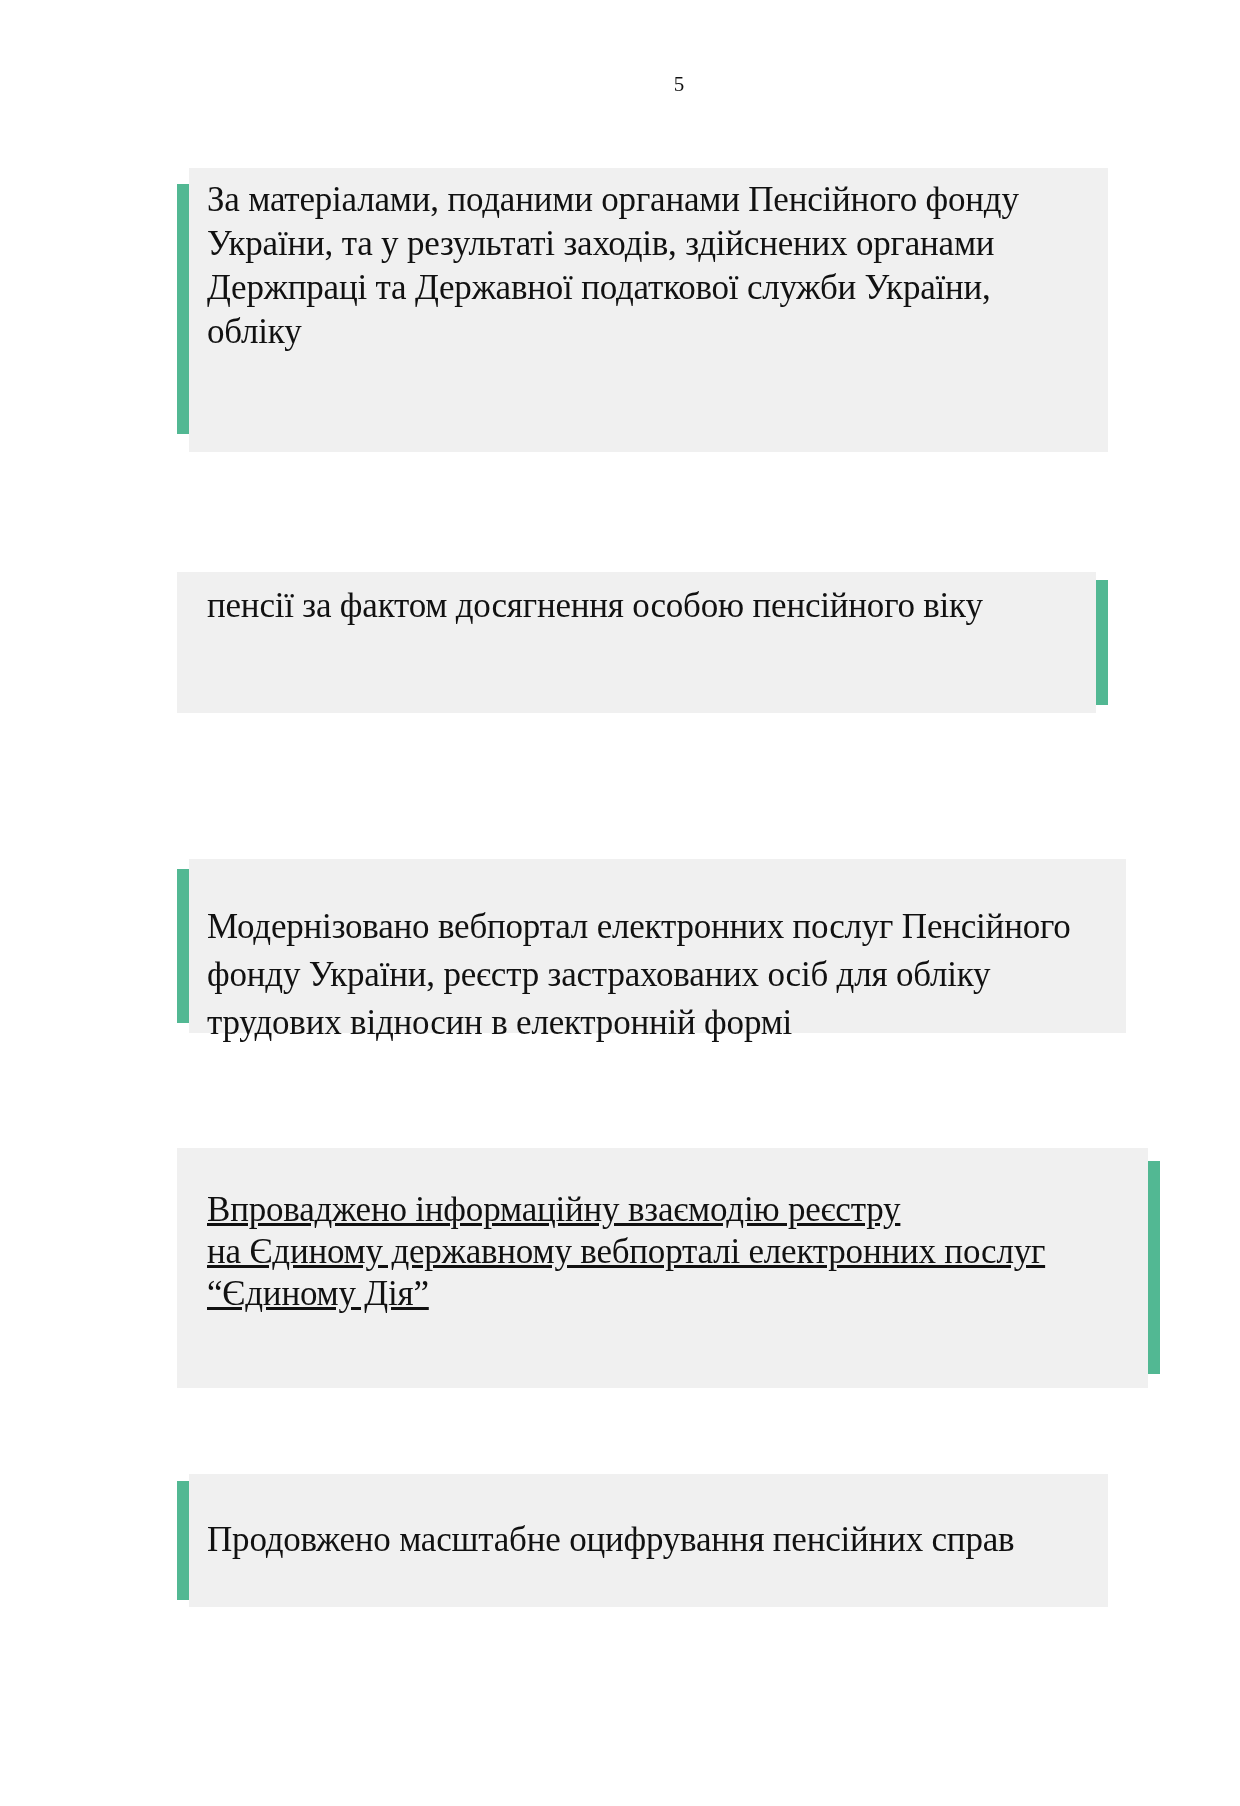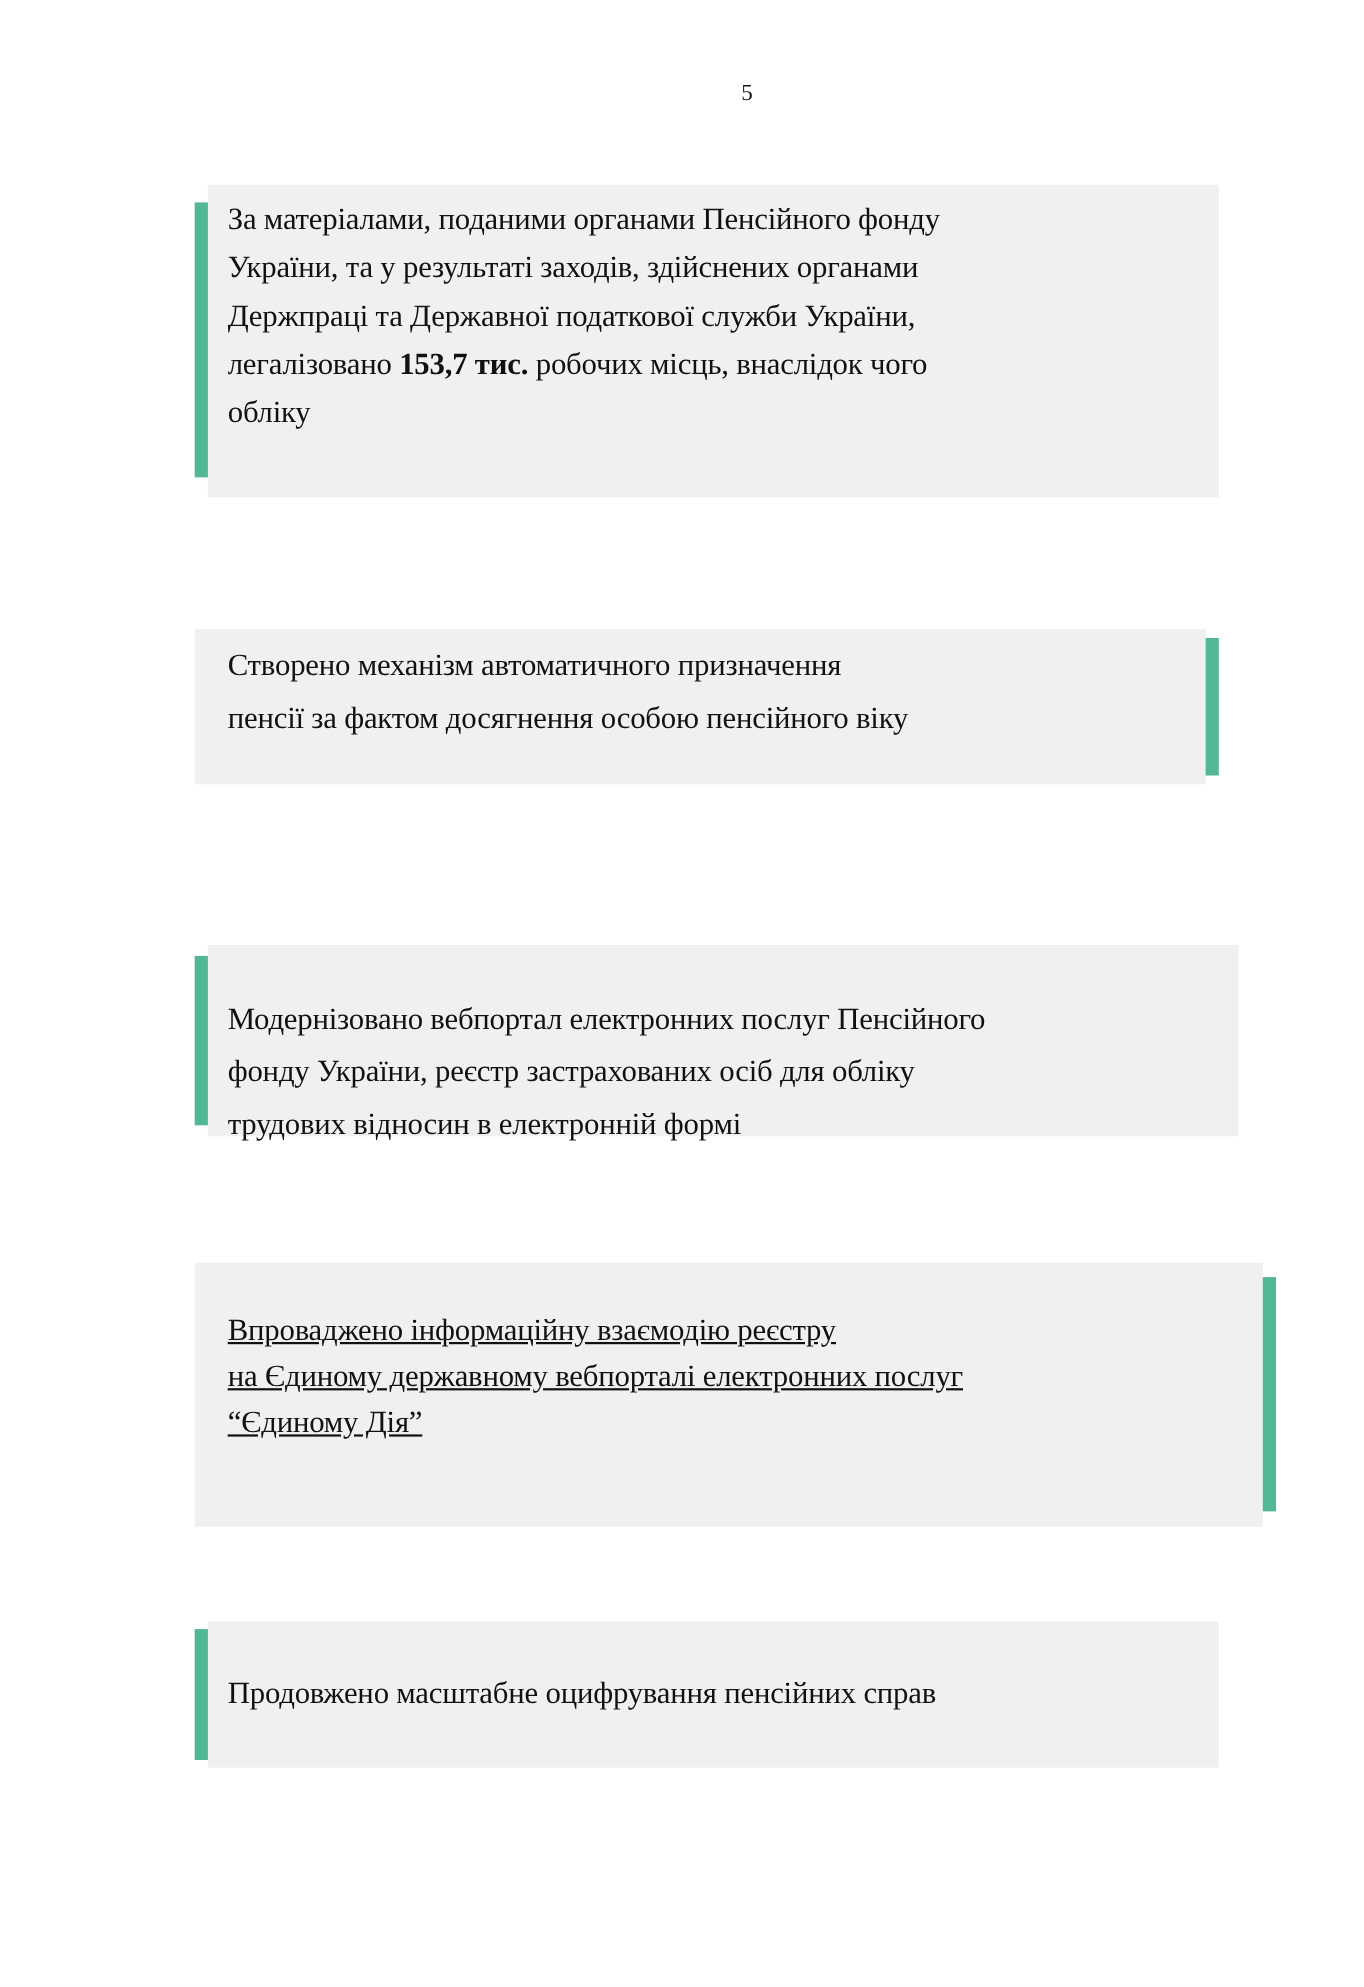--- a/index.html
+++ b/index.html
@@ -2,46 +2,44 @@
 <html><head>
 <meta charset="utf-8">
 <style>
   html, body { margin: 0; padding: 0; background: #ffffff; }
   body { width: 1240px; height: 1806px; position: relative; overflow: hidden;
          font-family: "Liberation Serif", "DejaVu Serif", serif; color: #111111; }
   .page-num { position: absolute; left: 0; width: 1358px; top: 72px; text-align: center;
               font-size: 21px; line-height: 24px; }
   .box { position: absolute; background: #f0f0f0; }
   .bar { position: absolute; background: #52b893; width: 12px; }
-  .txt { position: absolute; font-size: 28px; white-space: nowrap; letter-spacing: -0.2px; }
+  .txt { position: absolute; font-size: 35px; white-space: nowrap; letter-spacing: -0.2px; }
   .txt .line { display: block; }
   b { font-weight: bold; }
 </style>
 </head>
 <body>
 
 <div class="page-num">5</div>
 
 <div>
   <div class="box" style="left:189px; top:168px; width:919px; height:284px;"></div>
   <div class="bar" style="left:177px; top:184px; height:250px;"></div>
   <div class="txt" style="left:207px; top:178px; line-height:44px; width:895px;">
     <span class="line">За матеріалами, поданими органами Пенсійного фонду</span>
     <span class="line">України, та у результаті заходів, здійснених органами</span>
     <span class="line">Держпраці та Державної податкової служби України,</span>
-    <span class="line"><span>легалізовано </span><b>153,7 тис.</b><span> робочих місць, внаслідок чого</span></span>
     <span class="line">обліку</span>
   </div>
 </div>
 
 <div>
   <div class="box" style="left:177px; top:572px; width:919px; height:141px;"></div>
   <div class="bar" style="left:1096px; top:580px; height:125px;"></div>
   <div class="txt" style="left:207px; top:582px; line-height:48px;">
-    <span class="line">Створено механізм автоматичного призначення</span>
     <span class="line">пенсії за фактом досягнення особою пенсійного віку</span>
   </div>
 </div>
 
 <div>
   <div class="box" style="left:189px; top:859px; width:937px; height:174px;"></div>
   <div class="bar" style="left:177px; top:869px; height:154px;"></div>
   <div class="txt" style="left:207px; top:863px; line-height:48px;margin-top:40px;">
     <span class="line">Модернізовано вебпортал електронних послуг Пенсійного</span>
     <span class="line">фонду України, реєстр застрахованих осіб для обліку</span>

